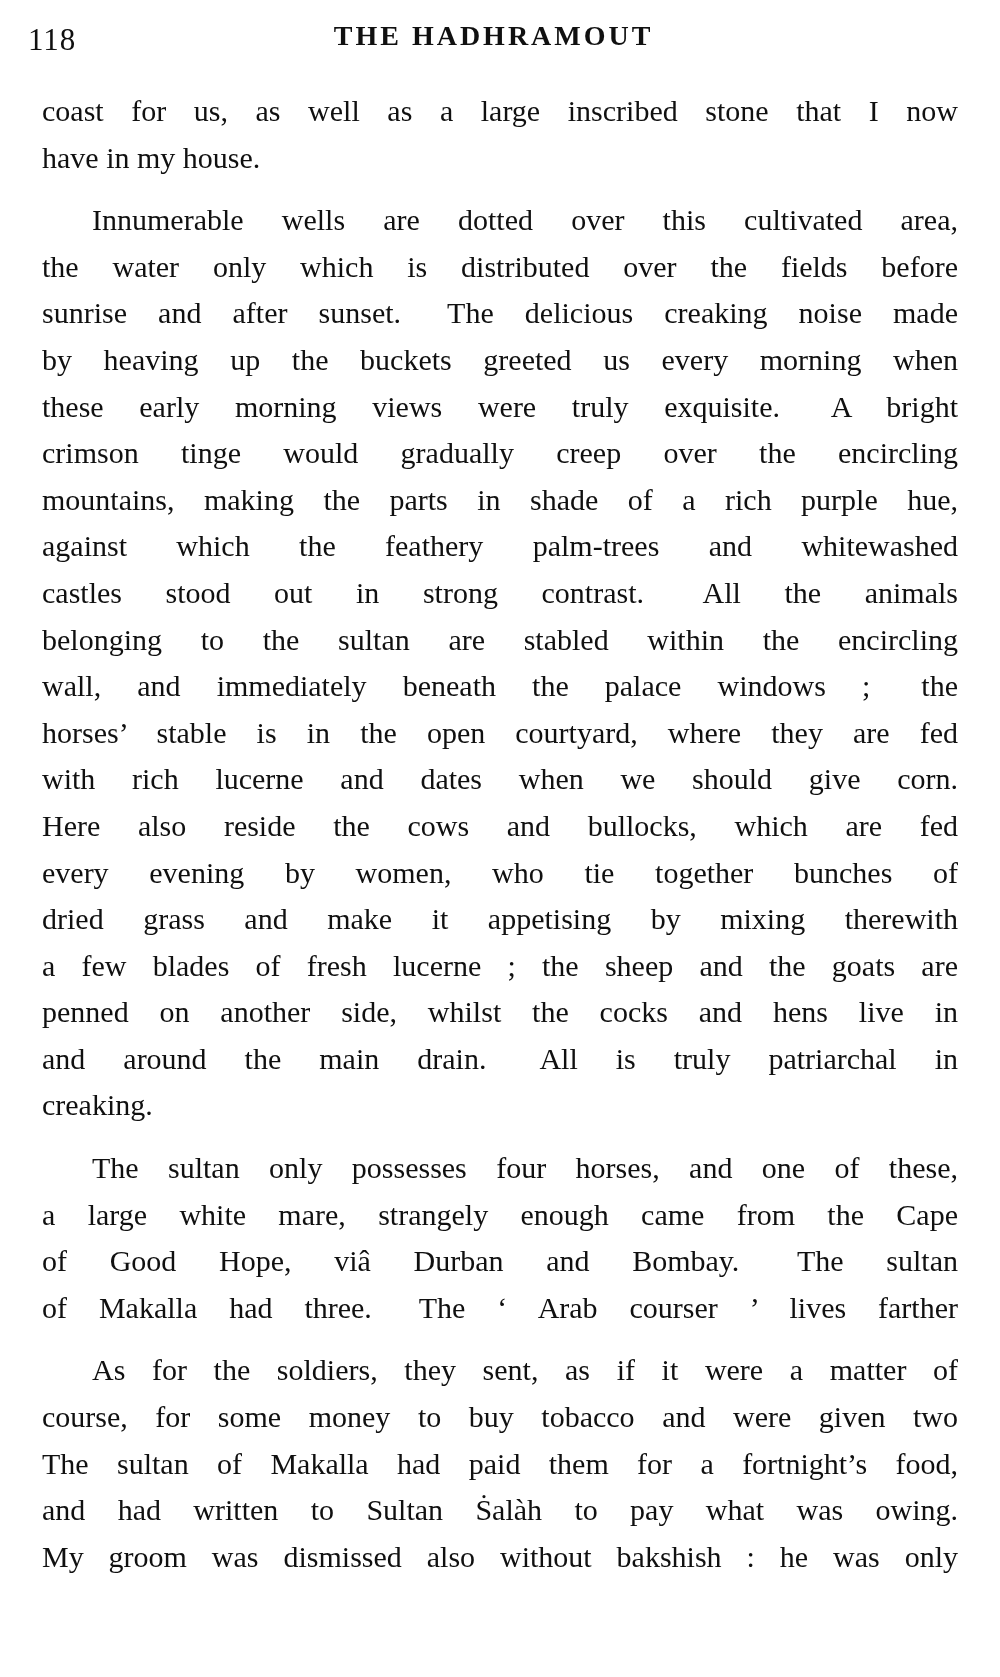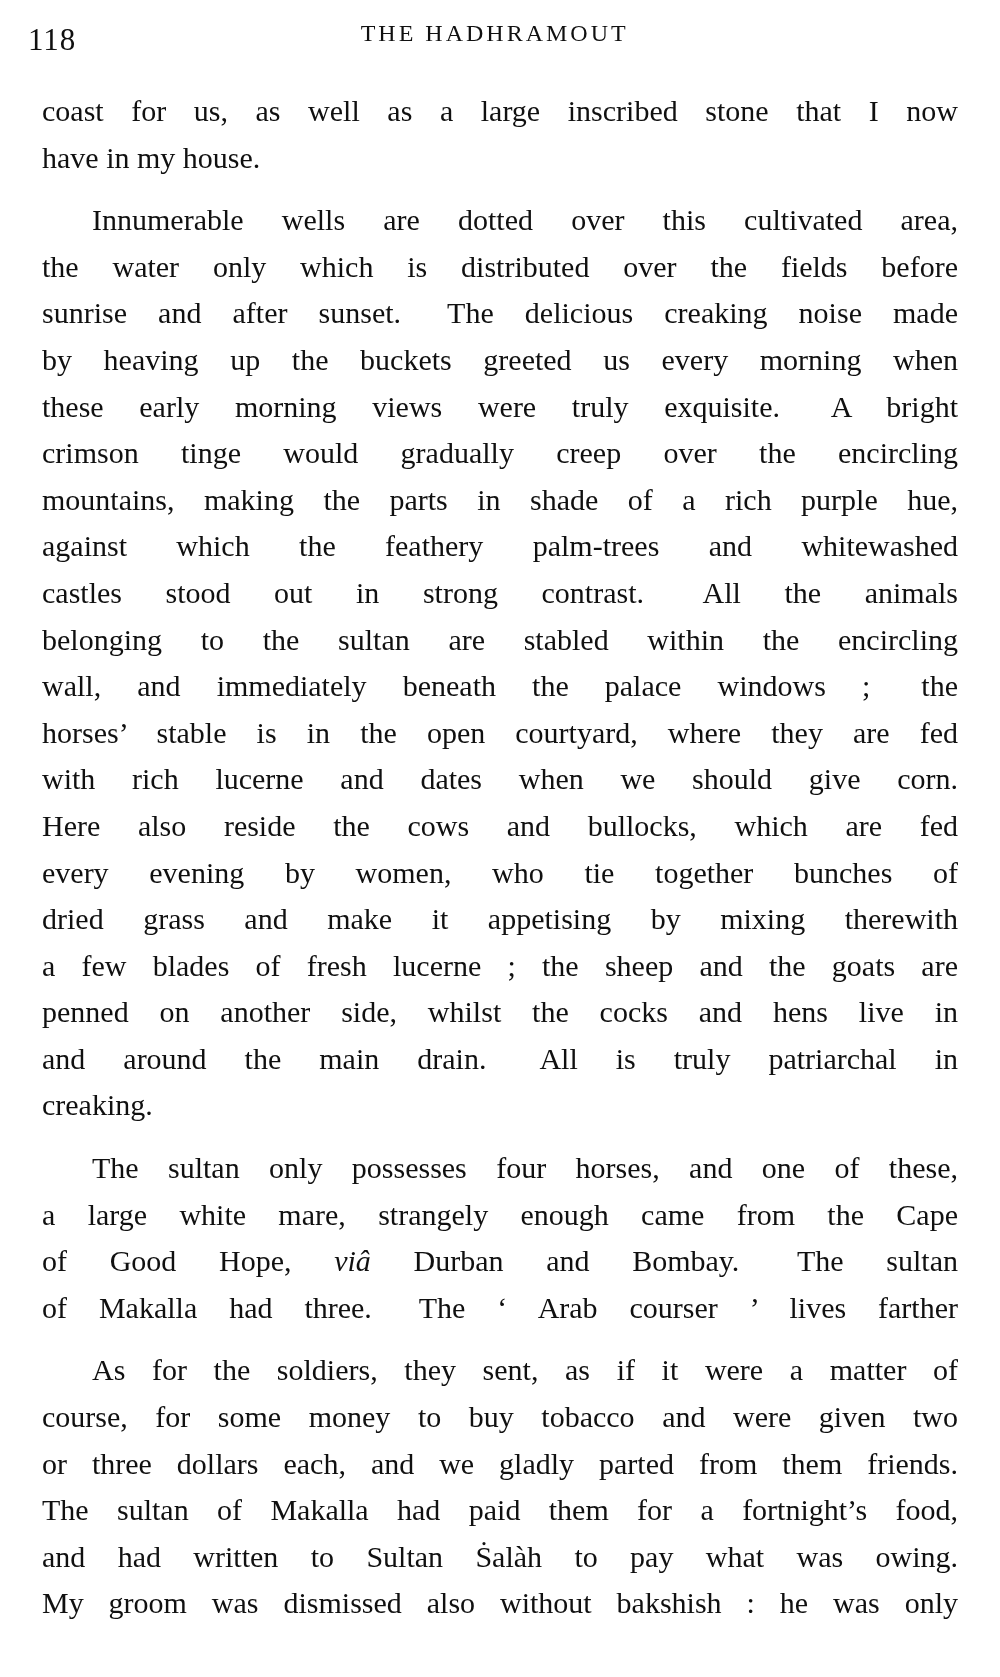--- a/index.html
+++ b/index.html
@@ -28,22 +28,22 @@
     left: 2px;
     top: 2px;
     font-size: 31px;
     letter-spacing: 1px;
   }
   .running-title {
     position: absolute;
     left: 50%;
     top: 0;
     transform: translateX(-52%);
-    font-size: 24px;
-    font-weight: normal;
+    font-size: 28px;
+    font-weight: bold;
     letter-spacing: 3px;
     white-space: nowrap;
   }
   .body-text {
     margin-top: 28px;
     font-size: 30px;
     line-height: 46.6px;
   }
   .paragraph { margin: 16px; }
   .line {
@@ -51,21 +51,21 @@
     text-align-last: justify;
     white-space: normal;
   }
   .line.lastline {
     text-align: center;
     text-align-last: left;
   }
   .line.indent {
     padding-left: 50px;
   }
-  .it { font-style: italic; }
+  .it { }
 </style>
 </head>
 <body>
 
 <div class="page">
   <div class="header-row">
     <span class="page-number">118</span>
     <span class="running-title">THE HADHRAMOUT</span>
   </div>
   <div class="body-text">
@@ -97,19 +97,18 @@
       </div>
       <div class="paragraph">
         <div class="line indent"><span>The sultan only possesses four horses, and one of these,</span></div>
         <div class="line"><span>a large white mare, strangely enough came from the Cape</span></div>
         <div class="line"><span>of Good Hope, </span><span class="it">viâ</span><span> Durban and Bombay.  The sultan</span></div>
         <div class="line"><span>of Makalla had three.  The ‘ Arab courser ’ lives farther</span></div>
       </div>
       <div class="paragraph">
         <div class="line indent"><span>As for the soldiers, they sent, as if it were a matter of</span></div>
         <div class="line"><span>course, for some money to buy tobacco and were given two</span></div>
-        <div class="line"><span>or three dollars each, and we gladly parted from them friends.</span></div>
         <div class="line"><span>The sultan of Makalla had paid them for a fortnight’s food,</span></div>
         <div class="line"><span>and had written to Sultan Ṡalàh to pay what was owing.</span></div>
         <div class="line"><span>My groom was dismissed also without bakshish : he was only</span></div>
       </div>
     </div>
 </div>
 
 </body></html>

